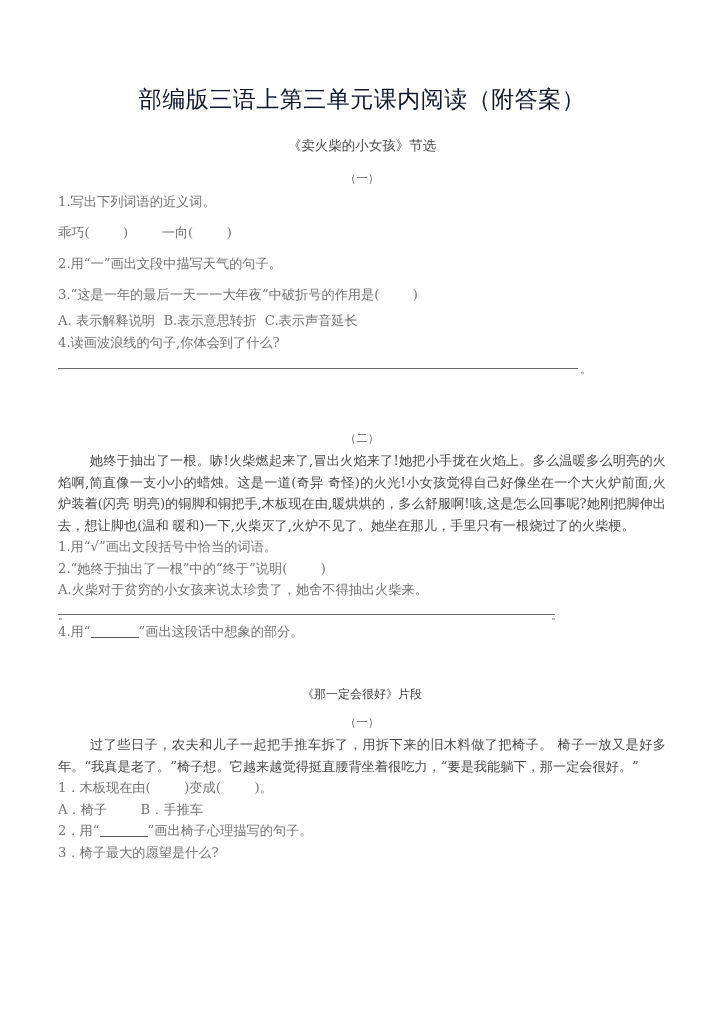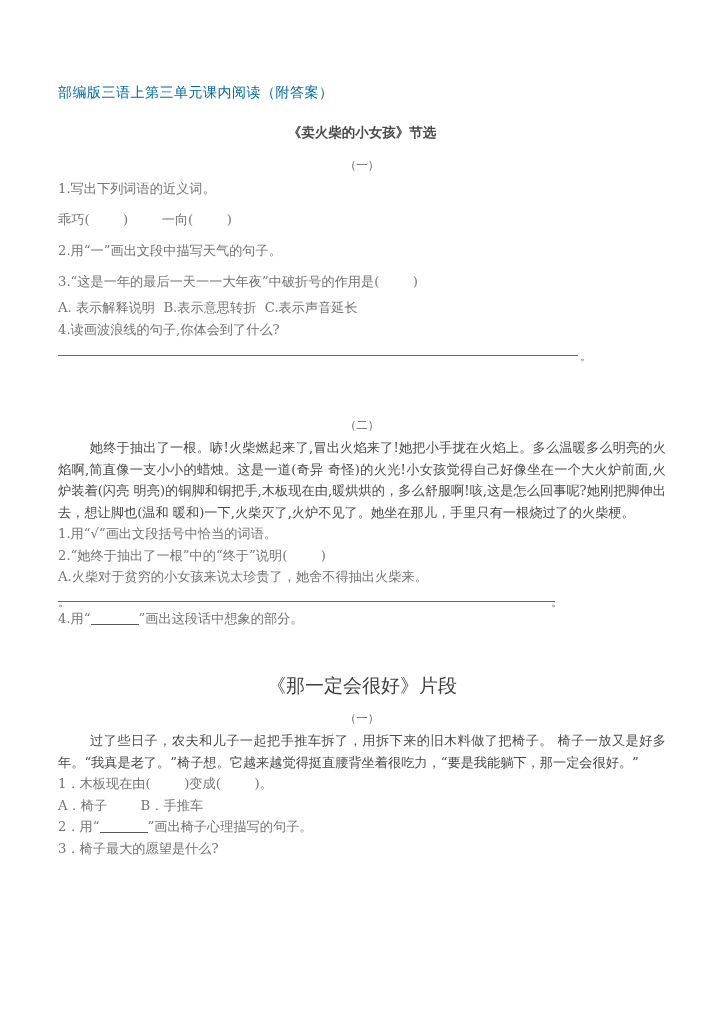--- a/index.html
+++ b/index.html
@@ -18,42 +18,43 @@
     position: relative;
     width: 724px;
     height: 1024px;
     box-sizing: border-box;
     padding: 0 58px;
     background: #ffffff;
   }
 
   
   .doc-title {
-    font-size: 14px;
+    text-align: center;
+    font-size: 23px;
     letter-spacing: 0.5px;
     margin: 84px 0 0 0;
-    color: #0369a1;
+    color: #0f172a;
     font-weight: normal;
   }
   .sub-title {
     text-align: center;
     font-size: 13.5px;
     margin: 22px 0 0 0;
     color: #4a4a4a;
-    font-weight: bold;
+    font-weight: normal;
   }
   .section-label {
     text-align: center;
     font-size: 11.5px;
     margin: 16px 0 0 0;
     color: #5a5a5a;
   }
   .part-title {
     text-align: center;
-    font-size: 19px;
+    font-size: 12px;
     margin: 0;
     color: #3f3f3f;
     font-weight: normal;
   }
 
   
   .passage {
     font-size: 13.2px;
     line-height: 31px;
     text-align: justify;

